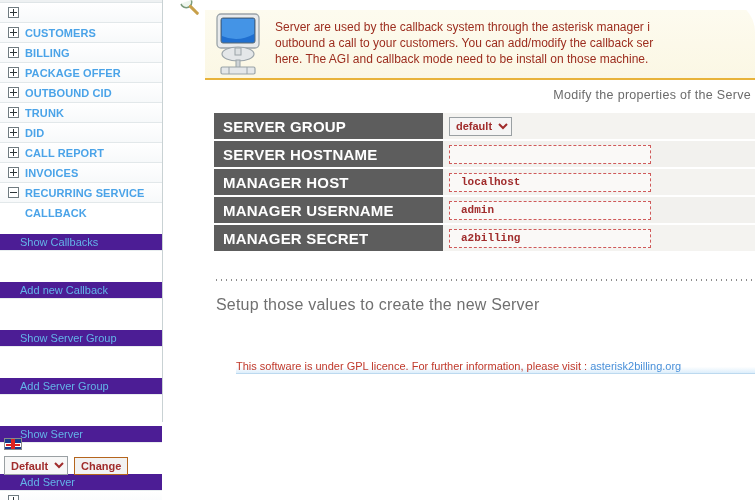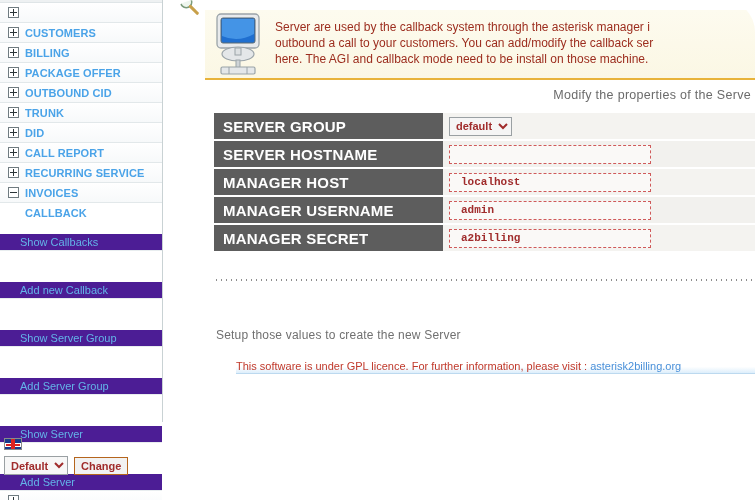--- a/index.html
+++ b/index.html
@@ -288,24 +288,23 @@
     height: 2px;
     background-image: radial-gradient(circle, #8d8d8d 0.8px, transparent 1px);
     background-size: 5px 2px;
     background-repeat: repeat-x;
   }
   .setup-note {
     position: absolute;
     left: 52px;
     top: 296px;
     color: #707070;
-    font-size: 12px;
+    font-size: 16px;
     letter-spacing: 0.2px;
     white-space: nowrap;
-    margin-top: 32px;
   }
 
   .gpl-bar {
     position: absolute;
     left: 72px;
     top: 359px;
     width: 593px;
     height: 15px;
     background: linear-gradient(to bottom, #ffffff 0%, #ffffff 55%, #ddeefb 100%);
     border-bottom: 1px solid #bcd9ef;
@@ -355,25 +354,25 @@
       <div class="nav-item">
         <span class="plusbox plus"></span>
         <span class="nav-label">DID</span>
       </div>
       <div class="nav-item">
         <span class="plusbox plus"></span>
         <span class="nav-label">CALL REPORT</span>
       </div>
       <div class="nav-item">
         <span class="plusbox plus"></span>
+        <span class="nav-label">INVOICES</span>
+      </div>
+      <div class="nav-item">
+        <span class="plusbox plus"></span>
         <span class="nav-label">RECURRING SERVICE</span>
-      </div>
-      <div class="nav-item">
-        <span class="plusbox plus"></span>
-        <span class="nav-label">INVOICES</span>
       </div>
       <div class="nav-item">
         <span class="plusbox"></span>
         <span class="nav-label">CALLBACK</span>
       </div>
       <div class="nav-sub">
         <span class="nav-sub-label">Show Callbacks</span>
       </div>
       <div class="nav-sub">
         <span class="nav-sub-label">Add new Callback</span>

